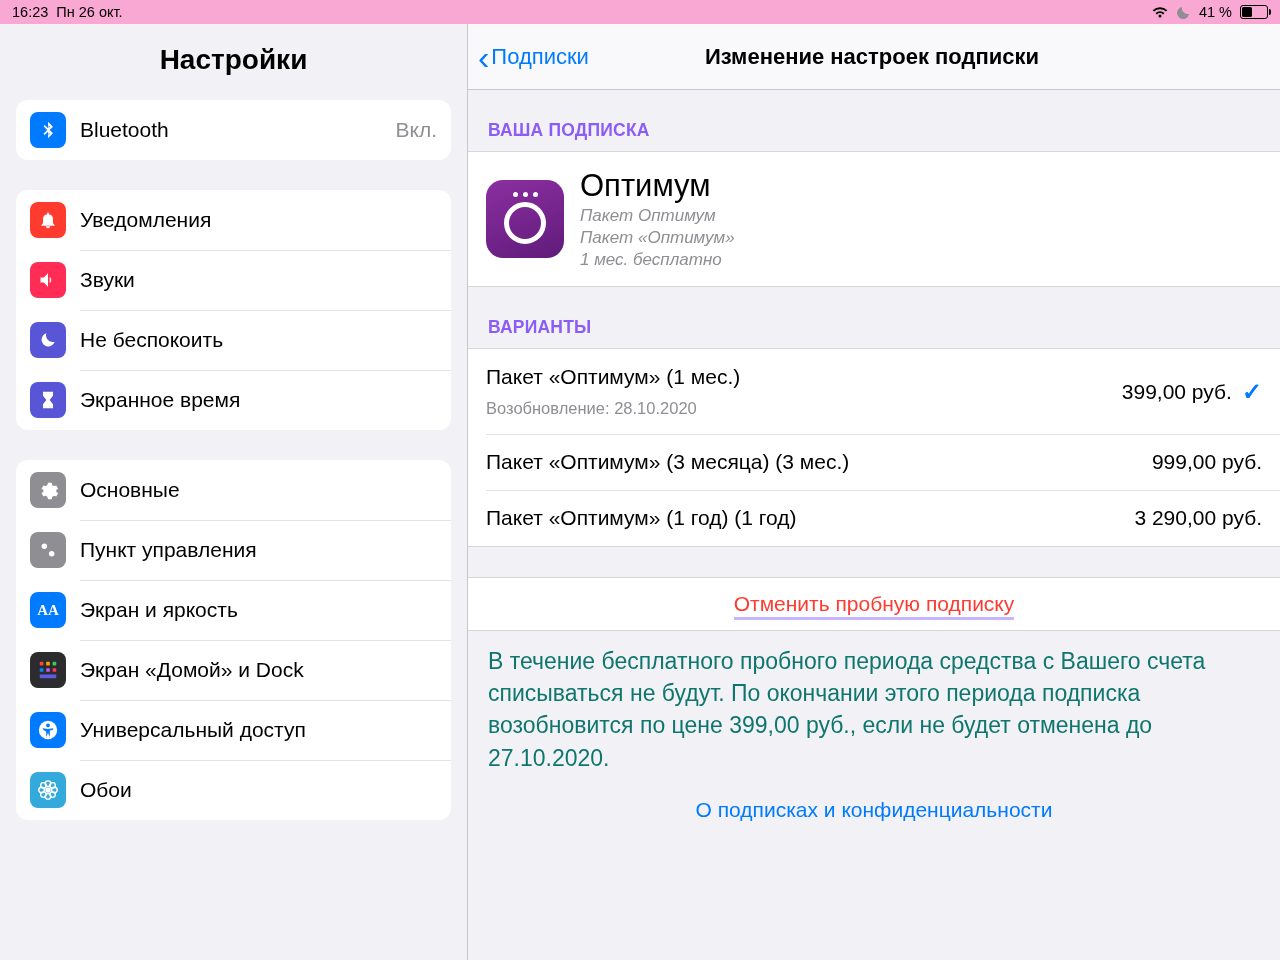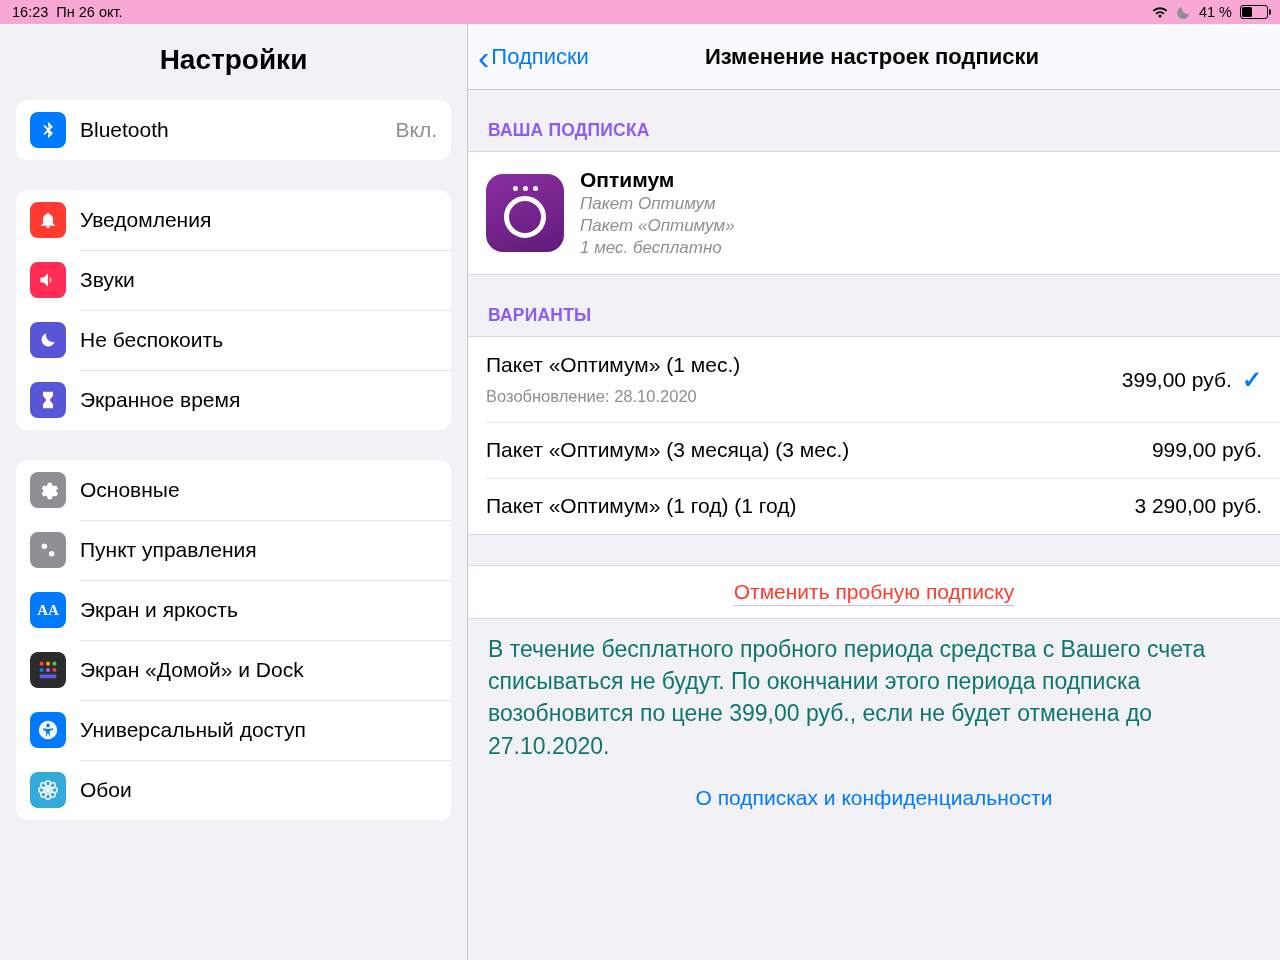--- a/index.html
+++ b/index.html
@@ -25,31 +25,31 @@
 .nav .back .chev { font-size: 34px; font-weight: 300; line-height: 1; margin-right: 2px; }
 .nav .title { position: absolute; left: 0; right: 4px; text-align: center; font-size: 22px; font-weight: 600; pointer-events: none; }
 .section-header { font-size: 17.5px; color: #8b5cf6; letter-spacing: .2px; padding: 30px 20px 10px; font-weight: bold; }
 .panel { background:#fff; border-top:1px solid #d7d7db; border-bottom:1px solid #d7d7db; }
 .sub-row { display:flex; align-items:center; padding:16px 18px; }
 .app-icon { width:78px; height:78px; border-radius:17px; background:linear-gradient(160deg,#8b2fa1,#601b7a); display:flex; flex-direction:column; align-items:center; justify-content:center; color:#fff; margin-right:16px; flex-shrink:0; position:relative; }
 .app-icon .dots { position:absolute; top:12px; display:flex; gap:5px; }
 .app-icon .dots span{ width:5px; height:5px; background:#fff; border-radius:50%; }
 .app-icon .ring { width:42px; height:42px; border:5px solid #fff; border-radius:50%; margin-top:8px; }
 .sub-body { display:flex; flex-direction:column; gap:2px; }
-.sub-name { font-size:21px; font-weight:700; }
+.sub-name { font-size:31px; font-weight:400; }
 .sub-sec { font-size:17px; color:#8e8e93;font-style:italic; }
 .opt-row { display:flex; justify-content:space-between; align-items:center; padding:16px 18px; position:relative; }
 .opt-row + .opt-row::before { content:""; position:absolute; top:0; left:18px; right:0; height:1px; background:#e3e3e7; }
 .opt-left { display:flex; flex-direction:column; gap:10px; }
 .opt-title { font-size:21px; }
 .opt-sub { font-size:16.5px; color:#8e8e93; }
 .opt-right { display:flex; align-items:center; gap:10px; font-size:21px; }
 .check { color:#007aff; font-size:24px; font-weight:600; }
 .cancel-row { text-align:center; padding:14px 0; }
-.cancel-link { color:#ff3b30; font-size:21px; border-bottom:1px solid #c4b5fd; padding-bottom:2px; cursor:pointer; }
+.cancel-link { color:#ff3b30; font-size:21px; border-bottom:3px solid #c4b5fd; padding-bottom:2px; cursor:pointer; }
 .footer-note { font-size:23px; color:#0f766e; padding:14px 20px 0; line-height:1.4; }
 .privacy-row { text-align:center; padding:24px 0; }
 .privacy-link { color:#007aff; font-size:21px; cursor:pointer; }
 .ic-orange{background:#ff9500}.ic-blue{background:#007aff}.ic-red{background:#ff3b30}.ic-pink{background:#ff2d55}.ic-purple{background:#5856d6}.ic-indigo{background:#5856d6}.ic-gray{background:#8e8e93}.ic-teal{background:#34aadc}.ic-grid{background:#2c2c2e}
 .battery { width:28px; height:14px; border:1.5px solid #000; border-radius:3px; position:relative; display:inline-block; }
 .battery::after{content:"";position:absolute;right:-4px;top:3px;width:2.5px;height:6px;background:#000;border-radius:0 2px 2px 0;}
 .battery .fill{position:absolute;left:1px;top:1px;bottom:1px;width:40%;background:#000;border-radius:1.5px;}
 svg { display:block; }
 </style>
 </head>

